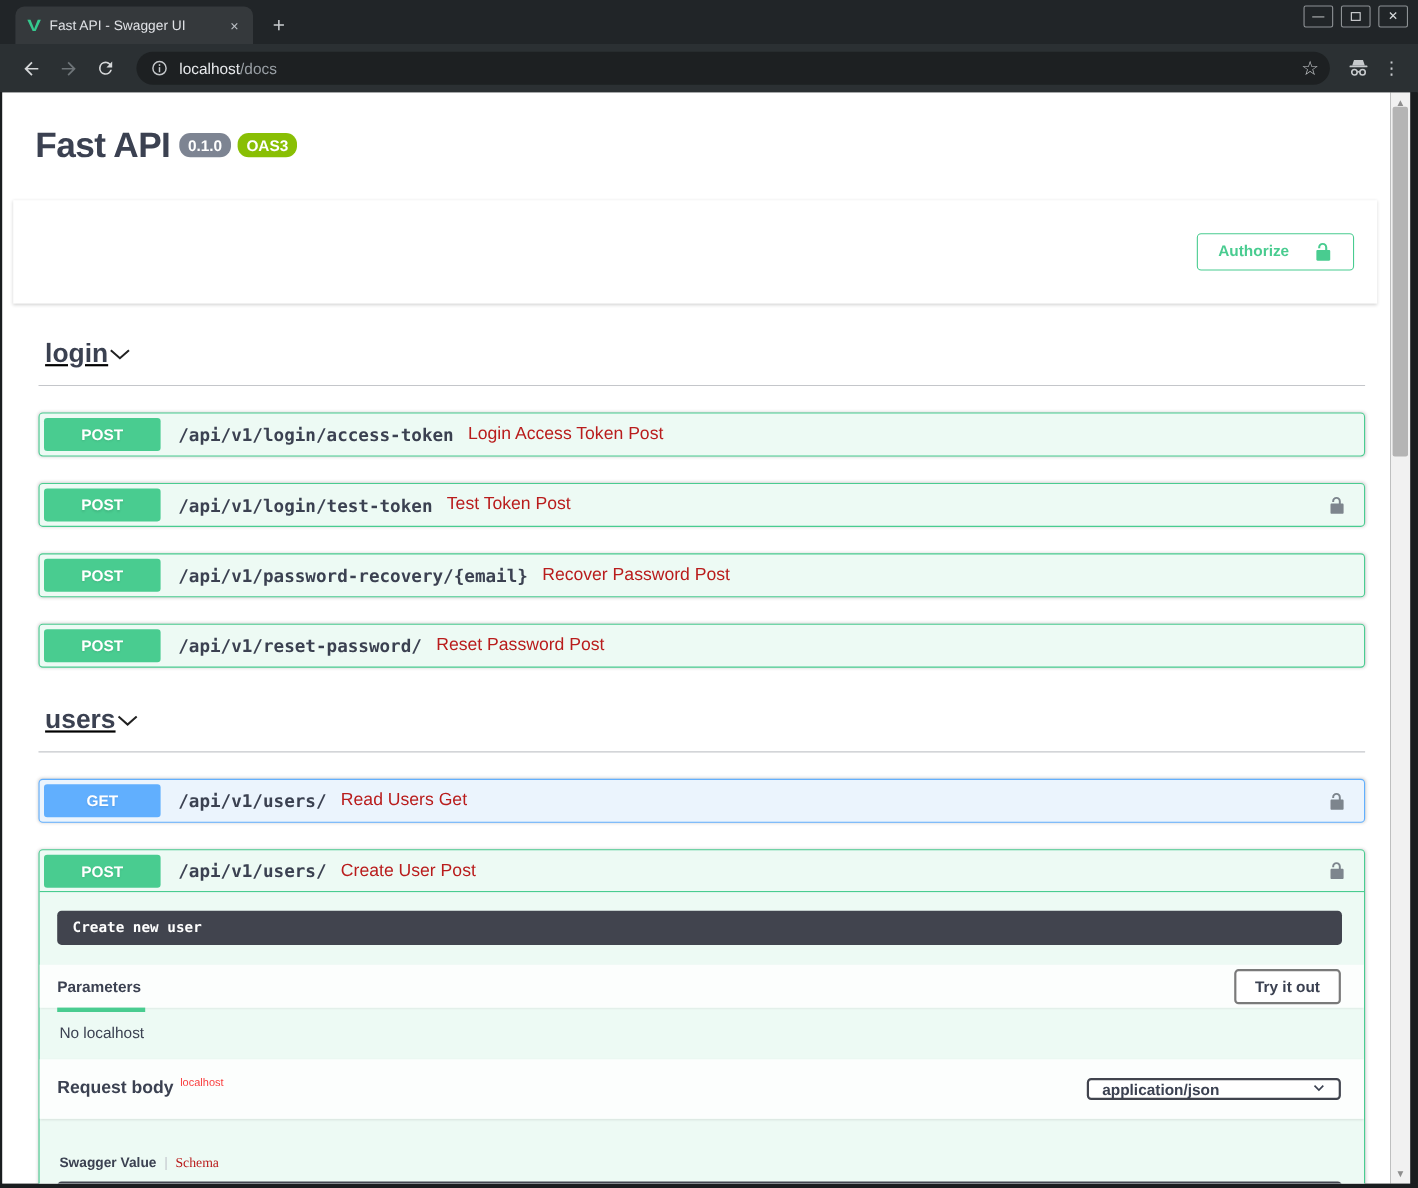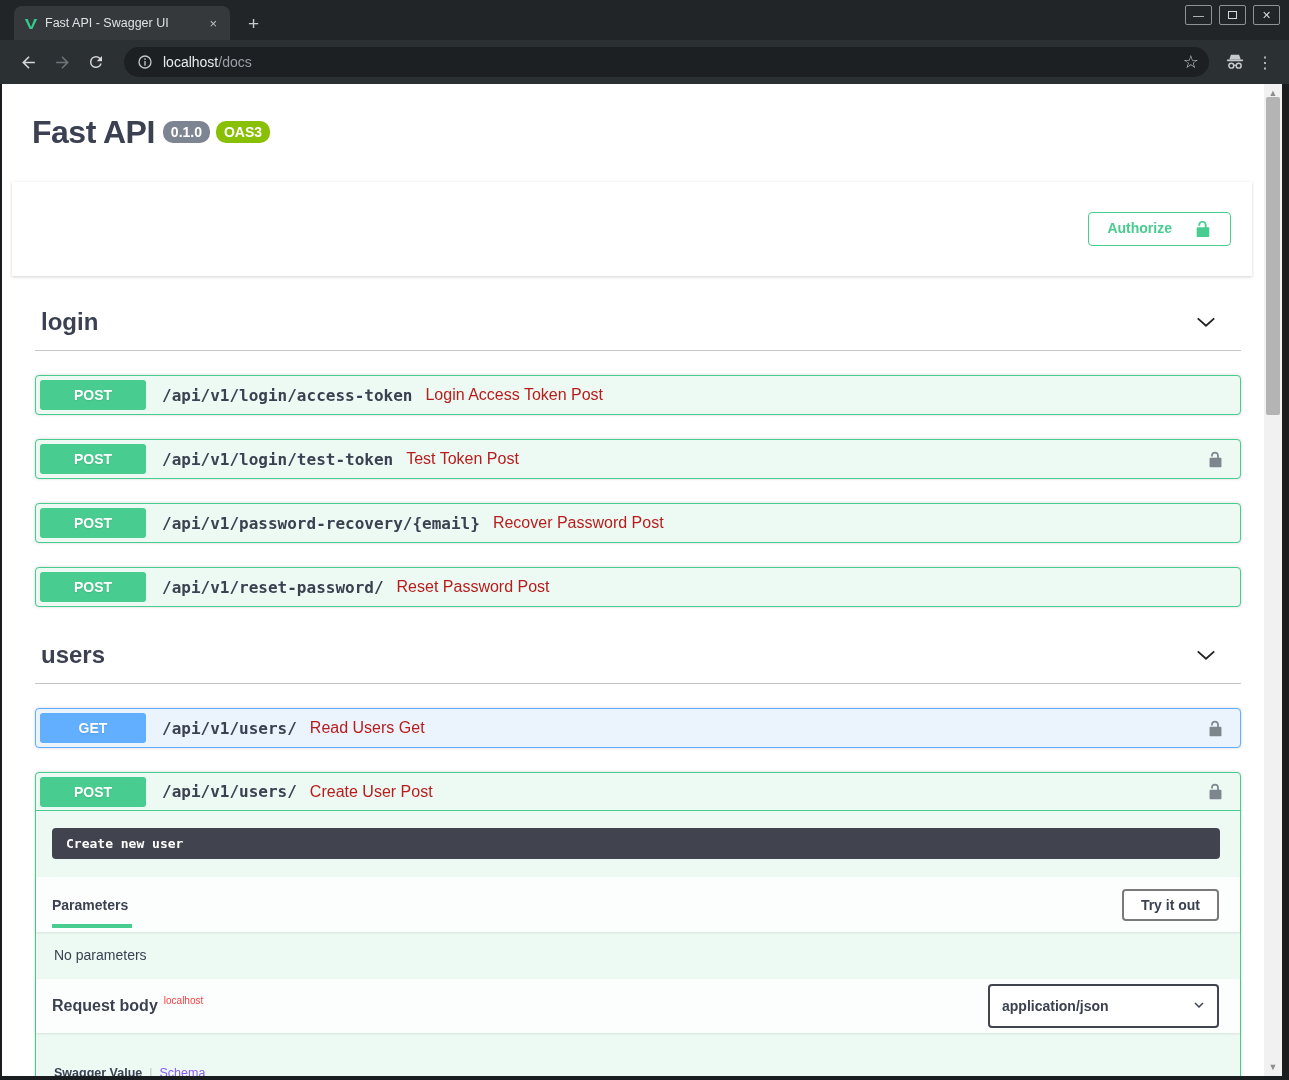--- a/index.html
+++ b/index.html
@@ -51,22 +51,22 @@
   .pill.version { background:#7d8492; }
   .pill.oas { background:#89bf04; }
   .spec-link { display:block; margin-top:11px; font-size:12px; color:#4990e2; text-decoration:none; }
 
   .scheme-container { margin:31px 12px 0 10px; background:#fff; box-shadow:0 1px 3px rgba(0,0,0,.18);
                       padding:30px 21px; display:flex; justify-content:flex-end; }
   .authorize-btn { display:flex; align-items:flex-start; gap:22px; background:#fff; border:1px solid #49cc90;
                    border-radius:4px; padding:7px 18px; color:#49cc90; font-weight:bold; font-size:14px; }
 
   .ops-wrap { padding:6px 23px 0 33px; }
-  .tag-header { display:flex; align-items:center; justify-content:space-between;
-                padding:18px 24px 14px 6px; border-bottom:1px solid rgba(59,65,81,.3); margin-top:8px; }
+  .tag-header { display:flex; align-items:center; 
+                padding:18px 24px 14px 6px; border-bottom:1px solid rgba(59,65,81,.3); margin-top:8px;text-decoration:underline; }
   .tag-name { font-size:24px; font-weight:bold; color:#3b4151; }
   .chev svg { display:block; }
 
   .opblock { border-radius:4px; border:1px solid; margin:24px 0 16px 0; box-shadow:0 0 3px rgba(0,0,0,.19); }
   .opblock.post { background:#edfaf4; border-color:#49cc90; }
   .opblock.get  { background:#ebf4fd; border-color:#61affe; }
   .op-summary { display:flex; align-items:center; height:38px; padding:0 10px 0 4px; }
   .method-badge { width:106px; height:30px; border-radius:3px; color:#fff; font-weight:bold; font-size:14px;
                   display:flex; align-items:center; justify-content:center; text-shadow:0 1px 2px rgba(0,0,0,.1); }
   .opblock.post .method-badge { background:#49cc90; }
@@ -74,35 +74,35 @@
   .op-path { margin-left:16px; font-family:"DejaVu Sans Mono", monospace; font-weight:bold; font-size:16px; color:#3b4151; }
   .op-desc { margin-left:13px; font-size:16px; color:#b91c1c; }
   .lock-wrap { margin-left:auto; display:flex; align-items:center; padding-right:6px; }
 
   .opblock.expanded .op-summary { border-bottom:1px solid #49cc90; }
   .op-body { }
   .md-desc { margin:17px 20px 18px 16px; background:#41444e; border-radius:4px; padding:8px 14px;
              color:#fff; font-family:"DejaVu Sans Mono", monospace; font-size:13px; font-weight:bold; }
   .sec-header { background:rgba(255,255,255,.8); box-shadow:0 1px 2px rgba(0,0,0,.1);
                 display:flex; align-items:center; justify-content:space-between; padding:0 21px 0 16px; }
-  .params-header { height:55px; }
+  .params-header { height:39px; }
   .param-tab { font-size:14px; font-weight:bold; color:#3b4151; border-bottom:4px solid #49cc90; padding:15px 4px 11px 0; }
   .tryout-btn { background:#fff; border:2px solid #7a7a7a; border-radius:4px; padding:6px 17px;
                 font-size:14px; font-weight:bold; color:#3b4151; }
   .no-params { padding:15px 16px 16px 18px; font-size:14px; color:#3b4151; }
   .reqbody-header { height:54px; }
   .reqbody-title { font-size:16px; font-weight:bold; color:#3b4151; }
   .required-flag { font-size:10px; color:#f93e3e; vertical-align:top; position:relative; top:-2px; margin-left:6px; }
-  .ct-select { width:231px; height:44px; border:2px solid #41444e; border-radius:4px; background:#fff;
+  .ct-select { width:231px; height:20px; border:2px solid #41444e; border-radius:4px; background:#fff;
                display:flex; align-items:center; padding:0 12px; font-size:14px; font-weight:bold; color:#3b4151; }
   .ct-select .caret { margin-left:auto; }
   .model-tabs { padding:33px 16px 9px 18px; font-size:12.5px; }
   .model-tab-active { font-weight:bold; color:#3b4151; }
   .model-tab-sep { color:#c3c7cc; margin:0 7px; }
-  .model-tab { color:#8b5cf6; }
+  .model-tab { color:#b91c1c;font-family:Liberation Serif, serif; }
   .code-block { margin:0 20px 0 16px; background:#41444e; border-radius:4px 4px 0 0; padding:10px 15px;
                 font-family:"DejaVu Sans Mono", monospace; font-size:13px; font-weight:bold; color:#fff; height:60px; }
 </style>
 </head>
 <body>
 
 <div class="window">
 
   <div class="tabstrip">
     <div class="tab">
@@ -261,21 +261,21 @@
           </div>
 
           <div class="op-body">
             <div class="md-desc">Create new user</div>
 
             <div class="sec-header params-header">
               <span class="param-tab">Parameters</span>
               <button class="tryout-btn">Try it out</button>
             </div>
 
-            <div class="no-params">No parameters</div>
+            <div class="no-params">No localhost</div>
 
             <div class="sec-header reqbody-header">
               <span><span class="reqbody-title">Request body</span><span class="required-flag">localhost</span></span>
               <div class="ct-select">
                 <span>application/json</span>
                 <span class="caret"><svg width="12" height="12" viewBox="0 0 24 24">
                       <path d="M4 8l8 8 8-8" fill="none" stroke="#3b4151" stroke-width="3"></path>
                     </svg></span>
               </div>
             </div>

